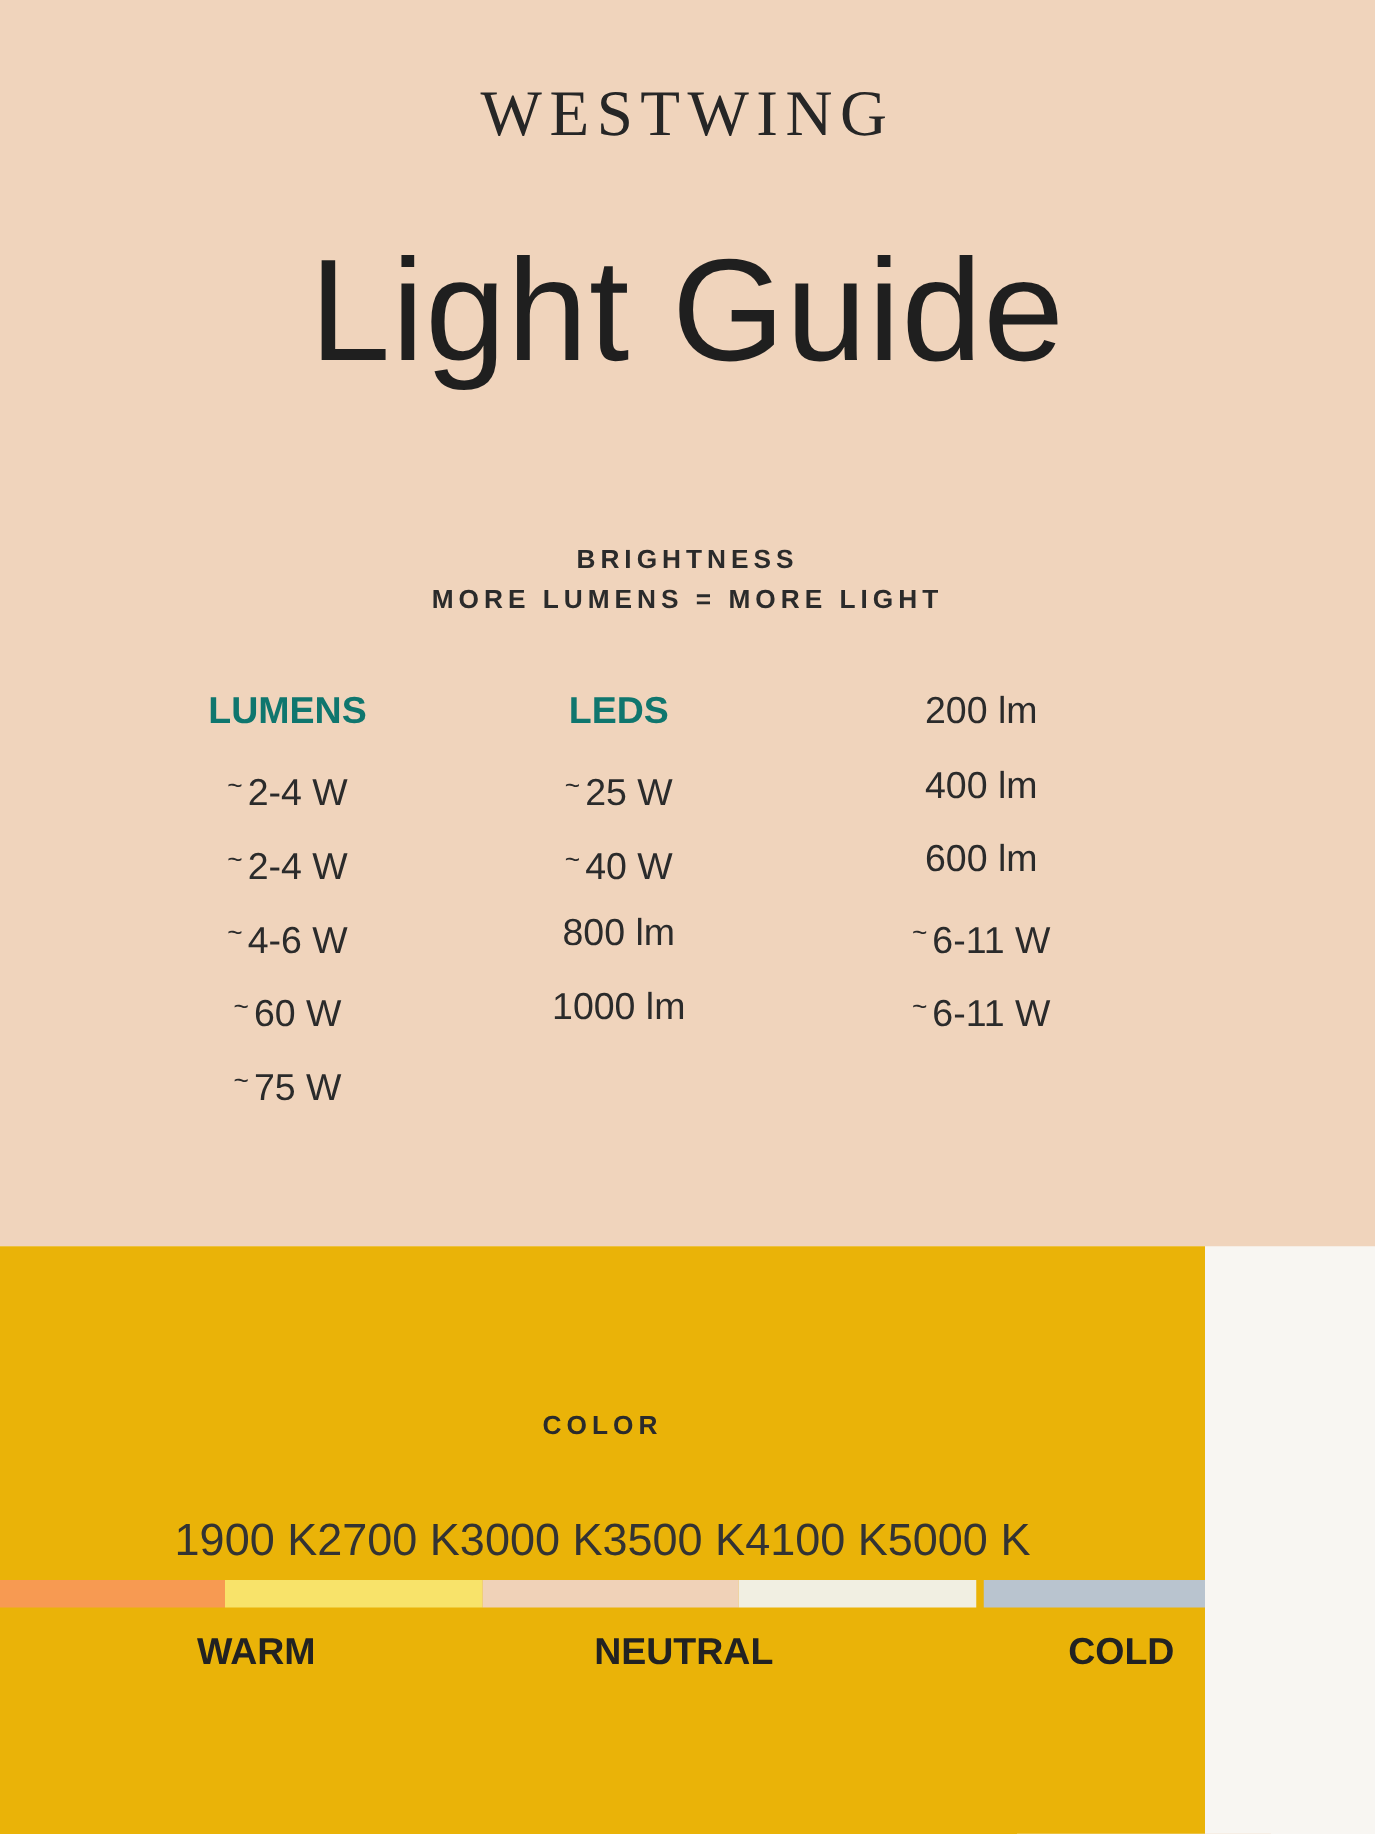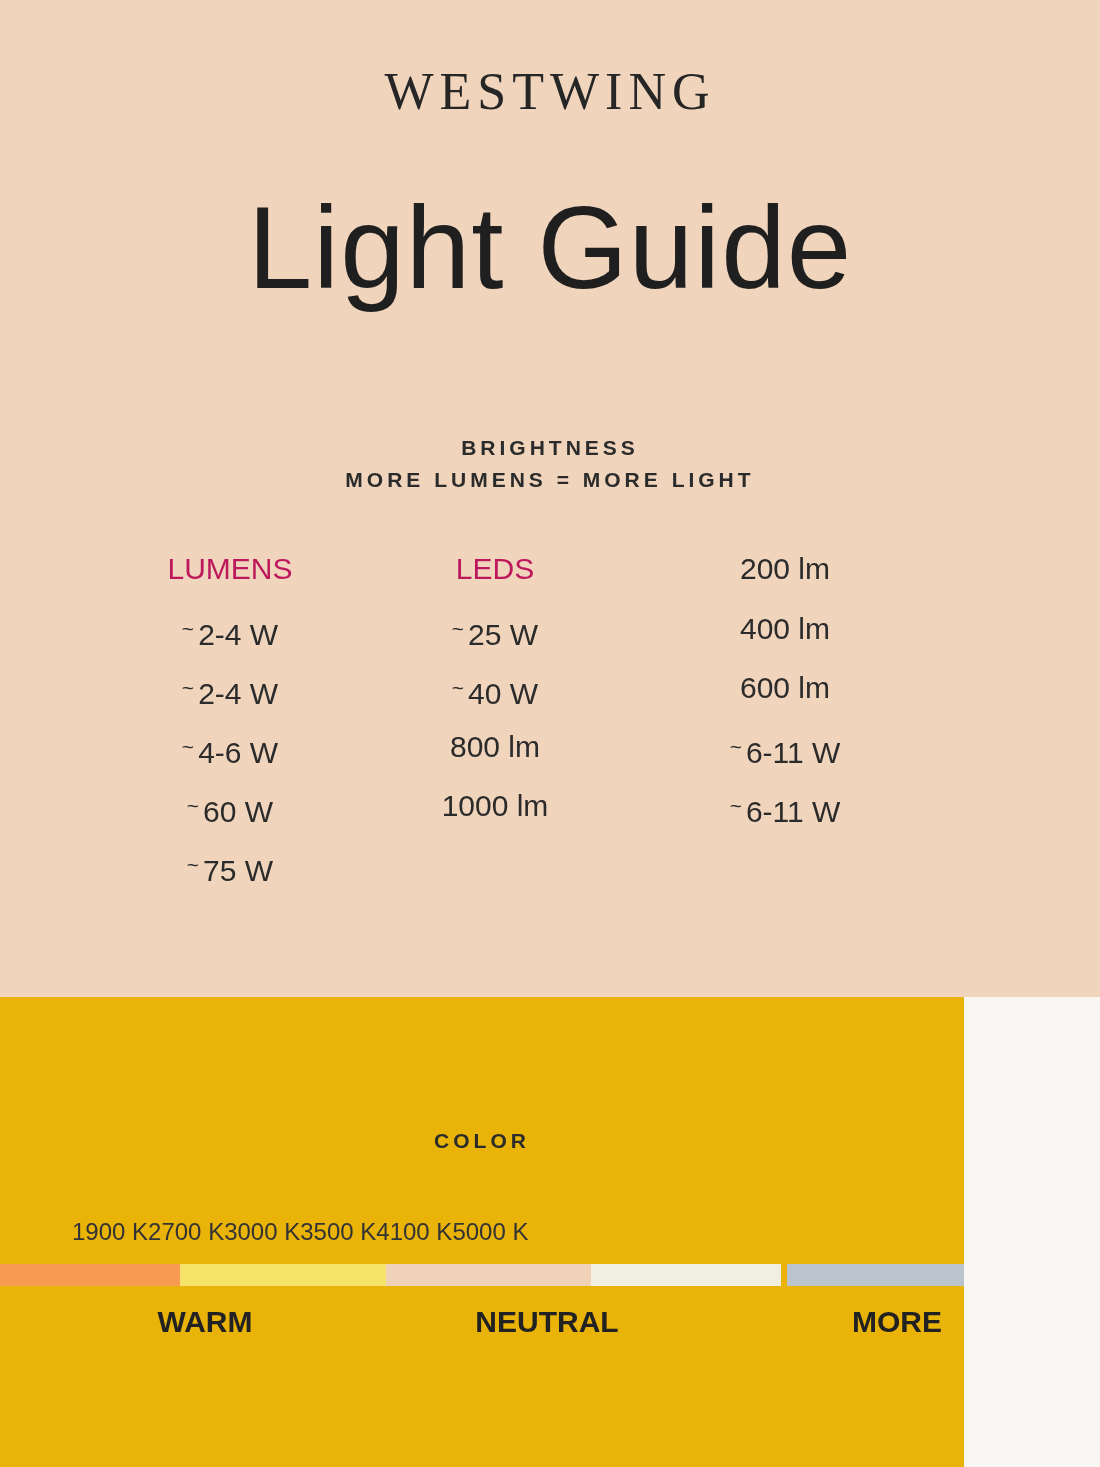--- a/index.html
+++ b/index.html
@@ -55,22 +55,22 @@
     grid-template-columns: 280px 250px 330px;
     row-gap: 23px;
   }
   .bulb-table .cell {
     text-align: center;
     font-size: 30px;
     line-height: 30px;
     color: #2b2b2b;
   }
   .bulb-table .head {
-    font-weight: normal;
-    color: #be185d;
+    font-weight: bold;
+    color: #0f766e;
     margin-bottom: 7px;
   }
   .approx {
     display: inline-block;
     font-size: 21px;
     vertical-align: 9px;
     margin-right: 4px;
   }
 
   
@@ -79,22 +79,22 @@
     height: 484px;
     background: #eab308;
     overflow: hidden;
   }
   .mono-block.color { padding-top: 128px; }
 
   .kelvin-row {
     margin-top: 60px;
     padding: 0 72px;
     display: flex;
-    justify-content: flex-start;
-    font-size: 24px;
+    justify-content: center;
+    font-size: 36px;
     line-height: 30px;
     color: #333;
   }
 
   .scale-bar {
     margin-top: 17px;
     height: 22px;
     display: flex;
   }
   .seg { height: 22px; }
@@ -179,17 +179,17 @@
       <div class="seg seg-0" style="background-color: rgb(247, 154, 82);"></div>
       <div class="seg seg-1" style="background-color: rgb(248, 227, 106);"></div>
       <div class="seg seg-2" style="background-color: rgb(240, 210, 184);"></div>
       <div class="seg seg-3" style="background-color: rgb(241, 239, 226);"></div>
       <div class="seg seg-4" style="background-color: rgb(185, 196, 207);"></div>
     </div>
 
     <div class="temp-labels">
       <span class="temp-label pos-0">WARM</span>
       <span class="temp-label pos-1">NEUTRAL</span>
-      <span class="temp-label pos-2">MORE</span>
+      <span class="temp-label pos-2">COLD</span>
     </div>
   </section>
 
 </div>
 
 </body></html>

